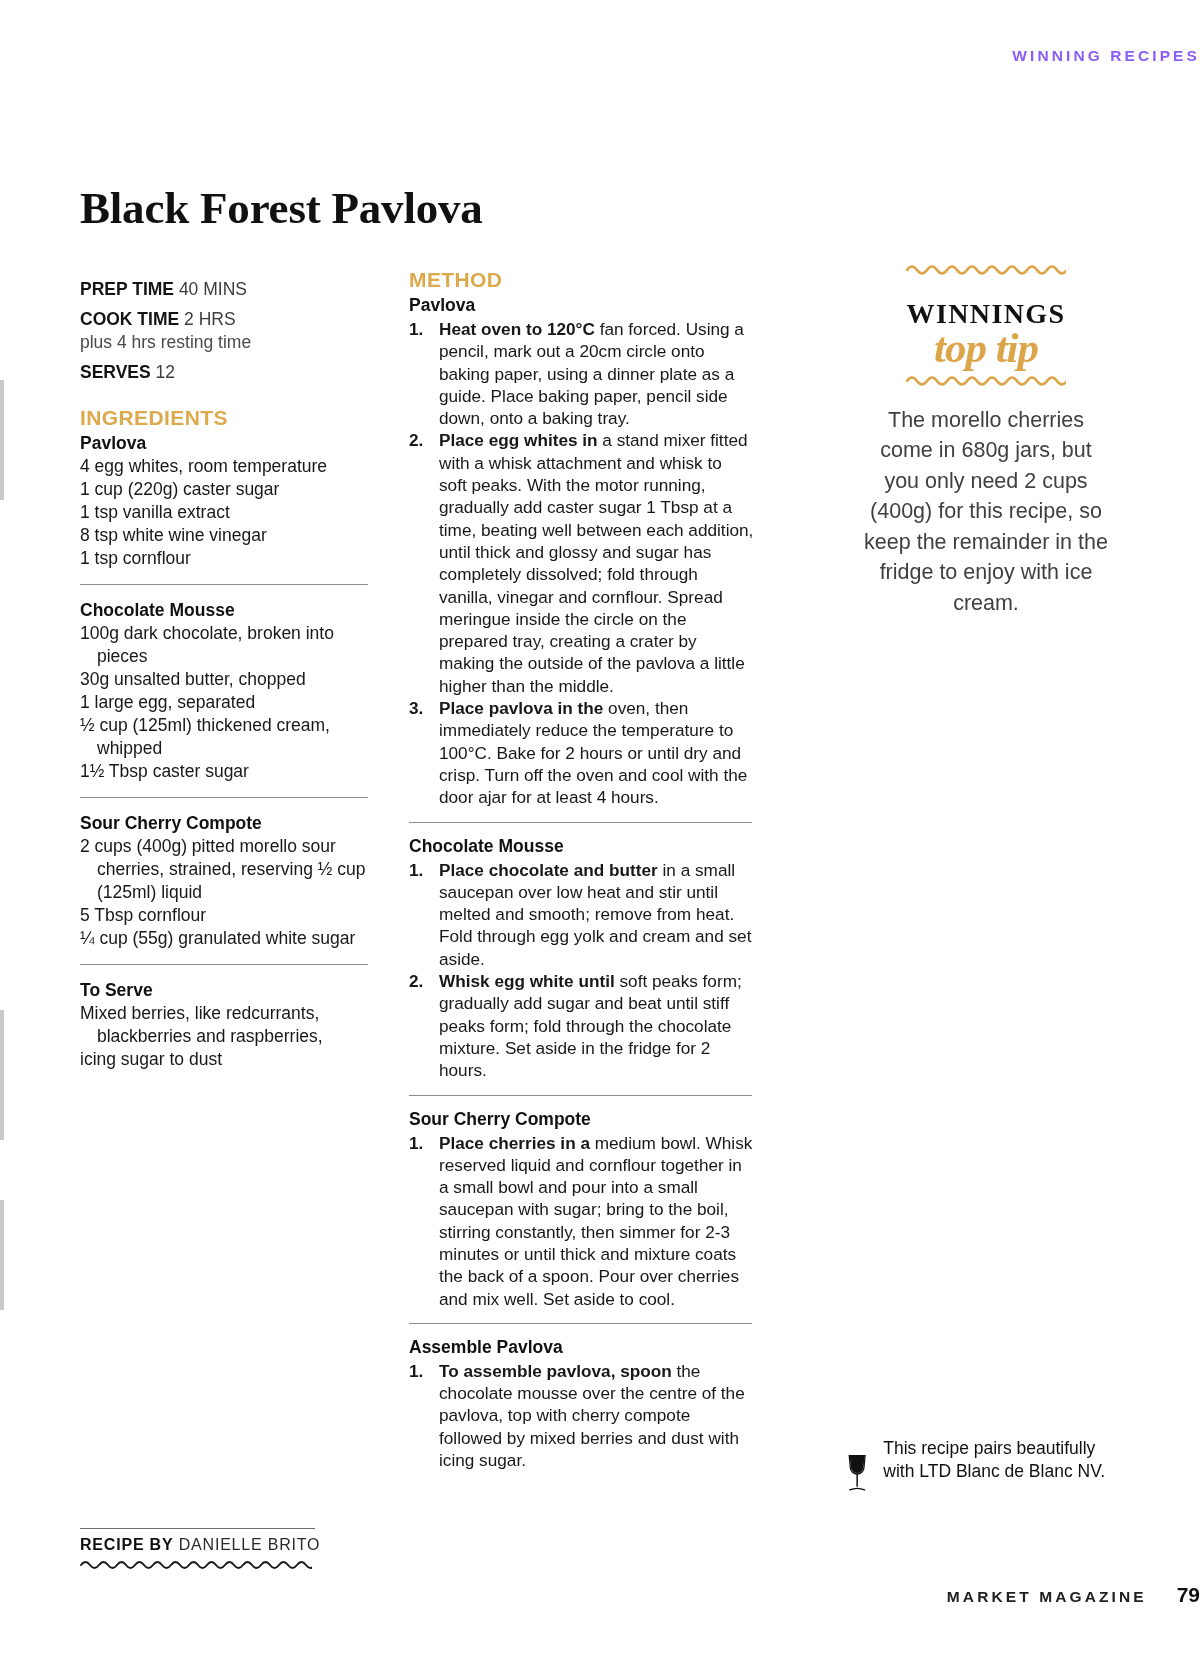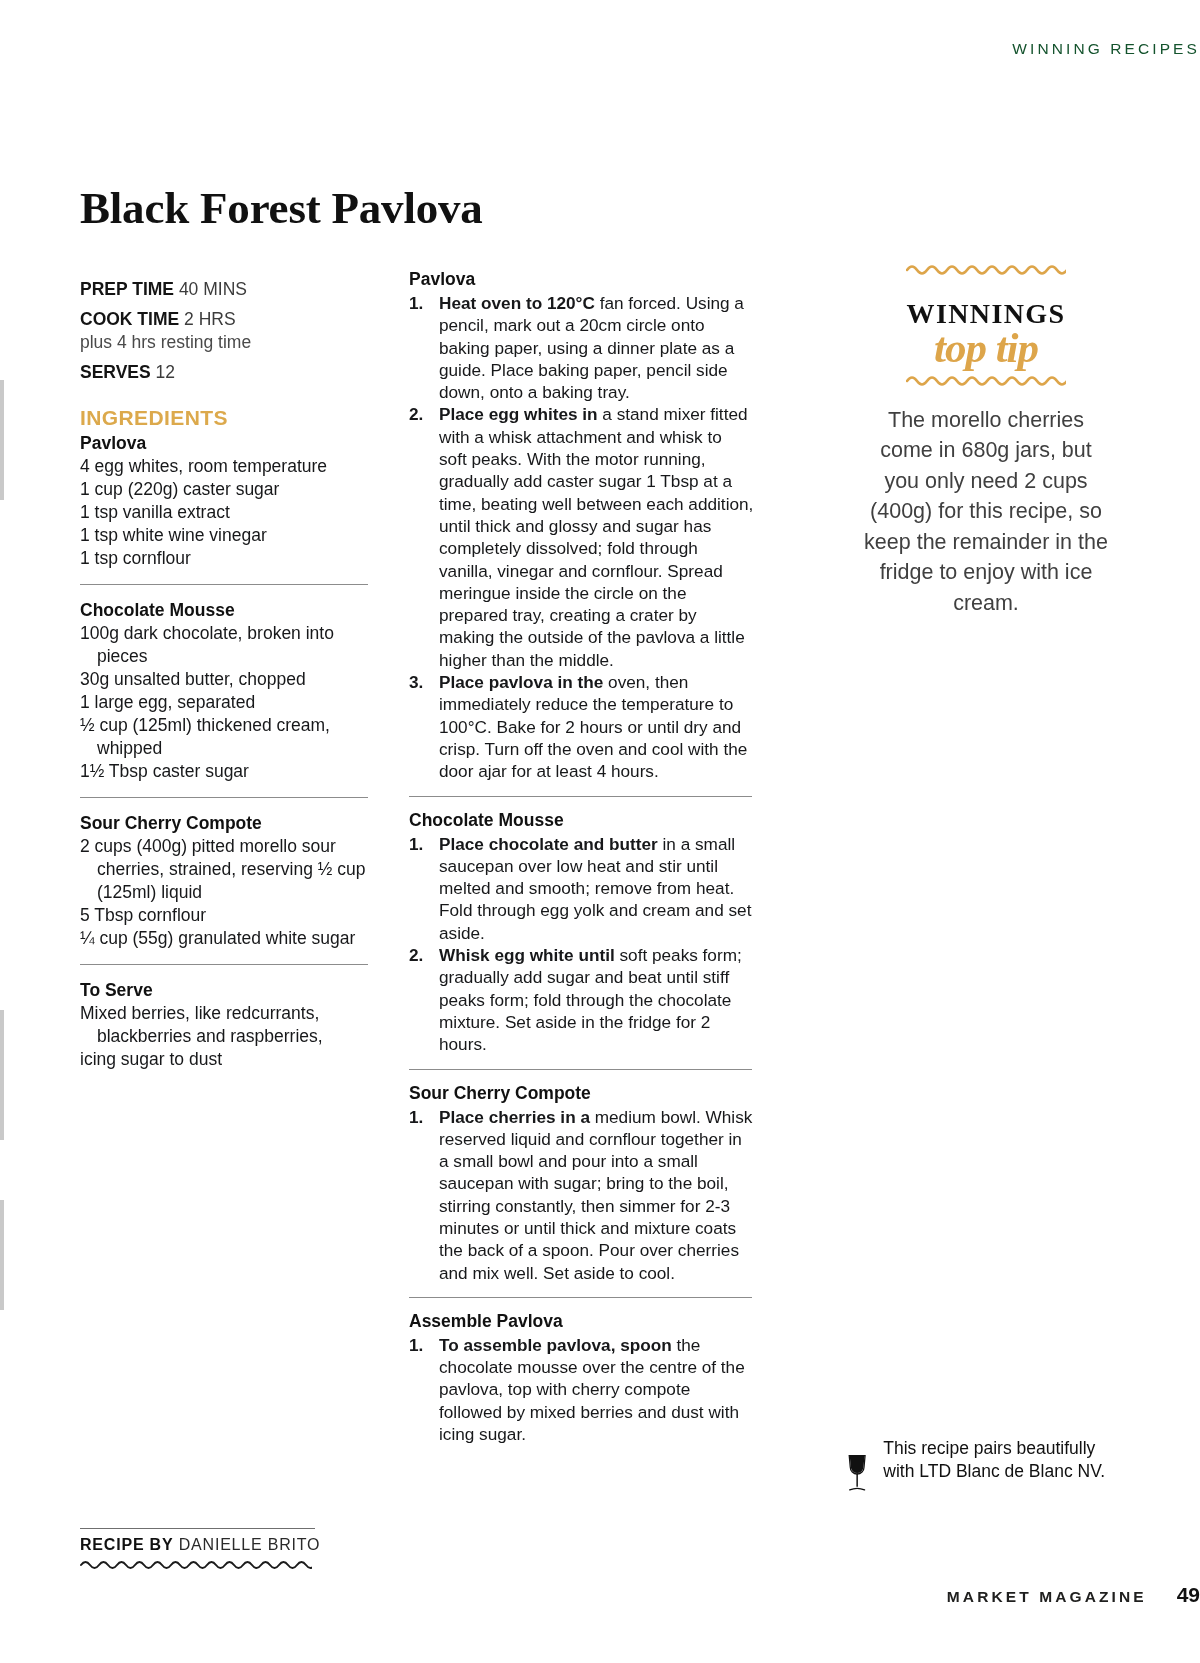--- a/index.html
+++ b/index.html
@@ -5,23 +5,23 @@
   html,body{margin:0;padding:0;}
   body{
     width:1200px;height:1663px;background:#ffffff;
     font-family:"Liberation Sans", sans-serif;
     color:#1a1a1a;position:relative;overflow:hidden;
   }
   .page{position:relative;width:1200px;height:1663px;}
 
   
   .running-head{
-    position:absolute;top:40px;right:0px;
-    font-size:15.5px;font-weight:400;letter-spacing:3.1px;
-    color:#14532d;text-transform:uppercase;white-space:nowrap;
+    position:absolute;top:47px;right:0px;
+    font-size:15.5px;font-weight:700;letter-spacing:3.1px;
+    color:#8b5cf6;text-transform:uppercase;white-space:nowrap;
   }
 
   
   .recipe-title{
     position:absolute;left:80px;top:152px;
     font-family:"Liberation Serif", serif;
     font-weight:700;font-size:45px;letter-spacing:-0.2px;
     color:#111111;white-space:nowrap;
   }
 
@@ -119,21 +119,21 @@
       <span>12</span>
     </div>
 
     <div class="sec-head-gold">INGREDIENTS</div>
 
     <div id="ing-groups">
         <div class="sub-head">Pavlova</div>
         <div class="ing">4 egg whites, room temperature</div>
         <div class="ing">1 cup (220g) caster sugar</div>
         <div class="ing">1 tsp vanilla extract</div>
-        <div class="ing">1 tsp white wine vinegar</div>
+        <div class="ing">8 tsp white wine vinegar</div>
         <div class="ing">1 tsp cornflour</div>
         <hr class="rule">
         <div class="sub-head">Chocolate Mousse</div>
         <div class="ing">100g dark chocolate, broken into pieces</div>
         <div class="ing">30g unsalted butter, chopped</div>
         <div class="ing">1 large egg, separated</div>
         <div class="ing">½ cup (125ml) thickened cream, whipped</div>
         <div class="ing">1½ Tbsp caster sugar</div>
         <hr class="rule">
         <div class="sub-head">Sour Cherry Compote</div>
@@ -141,20 +141,21 @@
         <div class="ing">5 Tbsp cornflour</div>
         <div class="ing">¼ cup (55g) granulated white sugar</div>
         <hr class="rule">
         <div class="sub-head">To Serve</div>
         <div class="ing">Mixed berries, like redcurrants, blackberries and raspberries,</div>
         <div class="ing">icing sugar to dust</div>
       </div>
   </div>
 
   <div class="col-mid">
+    <div class="sec-head-gold" style="margin-top:0;">METHOD</div>
     <div id="method-groups">
         <div class="m-sub">Pavlova</div>
         <div class="step"><span class="num">1.</span><b>Heat oven to 120°C</b><span> fan forced. Using a pencil, mark out a 20cm circle onto baking paper, using a dinner plate as a guide. Place baking paper, pencil side down, onto a baking tray.</span></div>
         <div class="step"><span class="num">2.</span><b>Place egg whites in</b><span> a stand mixer fitted with a whisk attachment and whisk to soft peaks. With the motor running, gradually add caster sugar 1 Tbsp at a time, beating well between each addition, until thick and glossy and sugar has completely dissolved; fold through vanilla, vinegar and cornflour. Spread meringue inside the circle on the prepared tray, creating a crater by making the outside of the pavlova a little higher than the middle.</span></div>
         <div class="step"><span class="num">3.</span><b>Place pavlova in the</b><span> oven, then immediately reduce the temperature to 100°C. Bake for 2 hours or until dry and crisp. Turn off the oven and cool with the door ajar for at least 4 hours.</span></div>
         <hr class="rule-m">
         <div class="m-sub">Chocolate Mousse</div>
         <div class="step"><span class="num">1.</span><b>Place chocolate and butter</b><span> in a small saucepan over low heat and stir until melted and smooth; remove from heat. Fold through egg yolk and cream and set aside.</span></div>
         <div class="step"><span class="num">2.</span><b>Whisk egg white until</b><span> soft peaks form; gradually add sugar and beat until stiff peaks form; fold through the chocolate mixture. Set aside in the fridge for 2 hours.</span></div>
         <hr class="rule-m">
@@ -194,16 +195,16 @@
       <b>RECIPE BY</b>
       <span>DANIELLE BRITO</span>
     </div>
     <svg width="232" height="13" viewBox="0 0 232 13" style="display:block;margin-top:3px;">
       <path d="M1,8 Q5.5,2 10,8 T19,8 T28,8 T37,8 T46,8 T55,8 T64,8 T73,8 T82,8 T91,8 T100,8 T109,8 T118,8 T127,8 T136,8 T145,8 T154,8 T163,8 T172,8 T181,8 T190,8 T199,8 T208,8 T217,8 T226,8 T235,8" fill="none" stroke="#1a1a1a" stroke-width="2" stroke-linecap="round"></path>
     </svg>
   </div>
 
   <div class="footer">
     <span class="footer-brand">MARKET MAGAZINE</span>
-    <span class="footer-page">49</span>
+    <span class="footer-page">79</span>
   </div>
 
 </div>
 
 </body></html>

